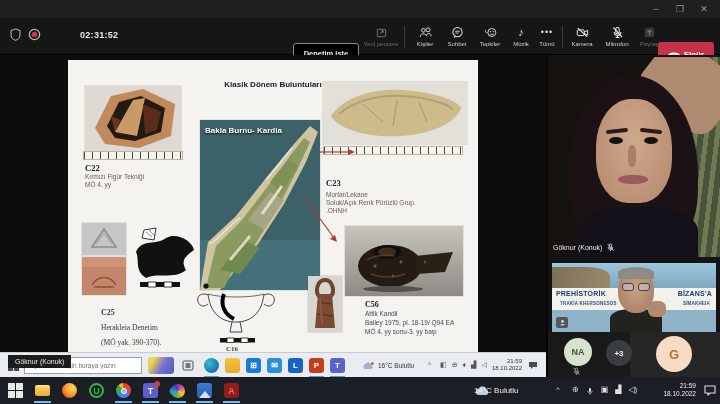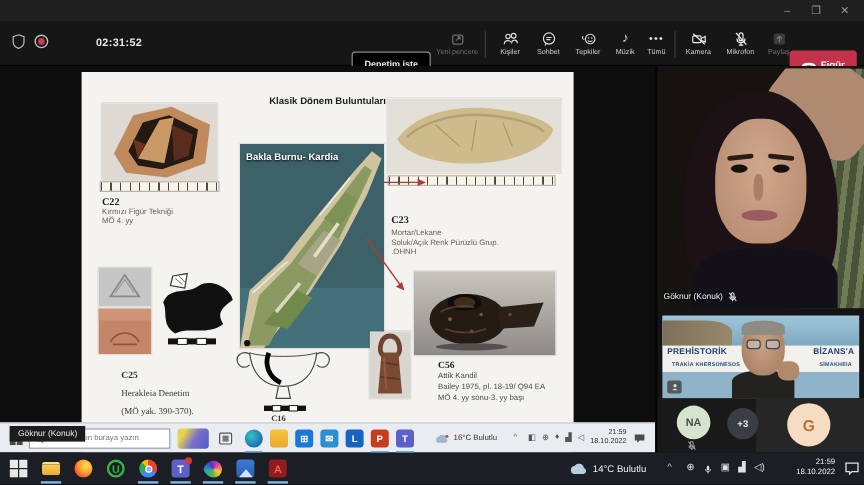--- a/index.html
+++ b/index.html
@@ -483,21 +483,21 @@
     <div class="abs tbrun" style="left:34px;"></div>
     <div class="abs tbrun" style="left:115px;"></div>
     <div class="abs tbrun" style="left:142px;"></div>
     <div class="abs tbrun" style="left:169px;"></div>
     <div class="abs tbrun" style="left:196px;"></div>
     <div class="abs tbrun" style="left:223px;"></div>
 
     <svg class="abs" style="left:474px;top:9px;" width="16" height="10" viewBox="0 0 16 10">
       <path d="M4 9 A3.4 3.4 0 0 1 4.8 2.4 A4.2 4.2 0 0 1 12.6 4 A2.6 2.6 0 0 1 12.4 9 Z" fill="#b9cede"></path>
     </svg>
-    <div class="abs traywhite" style="left:494px;top:9px;">14°C Bulutlu</div>
+    <div class="abs traywhite" style="left:474px;top:9px;">14°C Bulutlu</div>
     <div class="abs traywhite" style="left:556px;top:8px;color:#cfcfcf;">^</div>
     <div class="abs" style="left:572px;top:8px;display:flex;gap:7px;color:#e0e0e0;font-size:8px;">
       <span>⊕</span>
       <svg width="8" height="11" viewBox="0 0 14 14" style="margin-top:1px;">
         <rect x="5.2" y="1" width="3.6" height="7" rx="1.8" fill="#e0e0e0"></rect>
         <path d="M3.4 6 C3.4 8.6 5 9.8 7 9.8 C9 9.8 10.6 8.6 10.6 6 M7 9.8 V12.5" fill="none" stroke="#e0e0e0" stroke-width="1.3"></path>
       </svg>
       <span>▣</span>
       <span>▟</span>
       <span>◁)</span>

